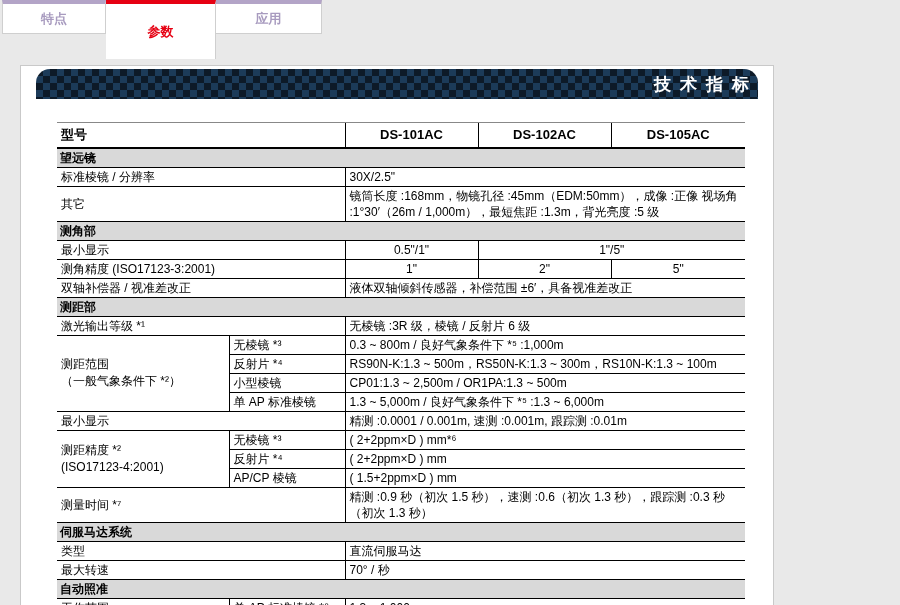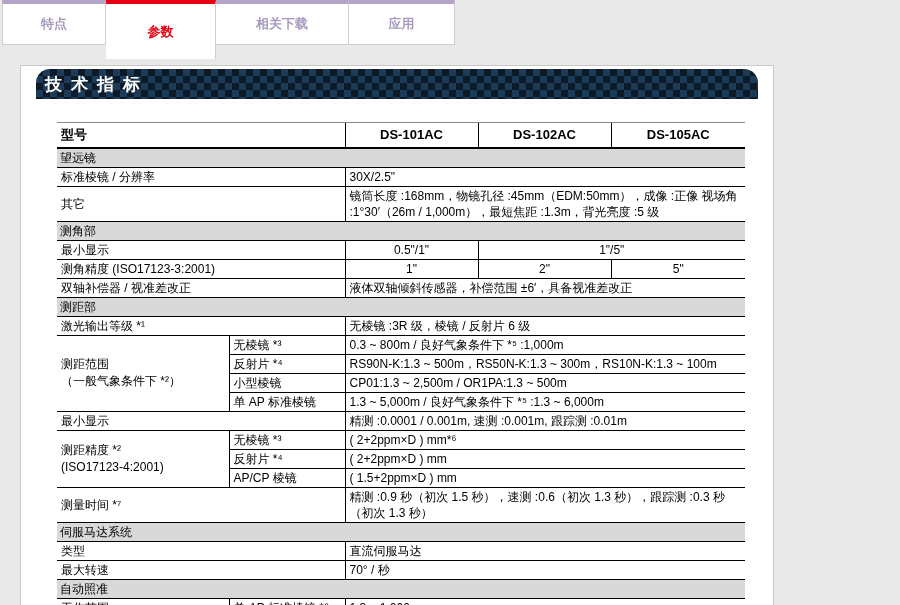--- a/index.html
+++ b/index.html
@@ -6,21 +6,21 @@
   html,body { width:900px; height:605px; overflow:hidden; }
   body {
     background:#e9e9e9;
     font-family:"Liberation Sans","DejaVu Sans",sans-serif;
     position:relative;
     color:#000;
   }
   
   .tabbar { position:absolute; top:0; left:2px; height:53px; display:flex; z-index:5; }
   .tab {
-    height:45px; background:#fff;
+    height:34px; background:#fff;
     border-top:4px solid #b3a4c7;
     border-right:1px solid #cfcfcf;
     border-bottom:1px solid #cfcfcf;
     display:flex; align-items:center; justify-content:center;
     font-size:13px; font-weight:bold; color:#a89bbf; cursor:pointer;
   }
   .tab:first-child { border-left:1px solid #cfcfcf; }
   .tab.active {
     height:59px;
     border-top:4px solid #e60012;
@@ -31,63 +31,61 @@
   
   .content-box {
     position:absolute; left:20px; top:65px; width:754px; height:545px;
     background:#fff; border:1px solid #c9c9c9;
   }
   .banner {
     margin:3px 15px 0 15px; height:30px;
     border-radius:14px 14px 0 0;
     background:repeating-conic-gradient(#1c3b59 0% 25%, #0d1a28 0% 50%);
     background-size:14px 14px;
-    display:flex; align-items:center; justify-content:flex-start;
+    display:flex; align-items:center; justify-content:flex-end;
   }
   .banner-title {
     color:#fff; font-size:17px; font-weight:bold;
     letter-spacing:9px; text-indent:9px;
   }
   
   table.spec {
     margin:23px 0 0 36px; width:688px;
     border-collapse:collapse; table-layout:fixed;
     font-size:12px; line-height:16px;
   }
   table.spec td { padding:1px 4px; vertical-align:middle; height:17px; }
   tr.head td {
     border-top:1px solid #888; border-bottom:2px solid #000;
     font-weight:bold; font-size:13px; height:25px;
   }
   tr.head td.model { text-align:center; border-left:1px solid #000; }
   tr.sect td {
     background:#d9d9d9; border-bottom:1px solid #000; height:17px;
     padding-left:3px;
+    font-weight:bold;
   }
   tr.data td { border-bottom:1px solid #000; }
   td.lbl { padding-left:3px; }
   td.sub { border-left:1px solid #000; }
   td.val { border-left:1px solid #000; }
   td.ctr { text-align:center; }
   td.top { vertical-align:top; }
   td.top div { line-height:17px; }
 </style>
 </head>
 <body>
 
 <div class="tabbar">
   <div class="tab tw1">
     <span>特点</span>
   </div>
   <div class="tab tw2 active">
     <span>参数</span>
   </div>
-  <div class="tab tw4">
-    <span>相关下载</span>
-  </div>
   <div class="tab tw5">
     <span>应用</span>
   </div>
 </div>
 
 <div class="content-box">
   <div class="banner">
     <span class="banner-title">技术指标</span>
   </div>
 

